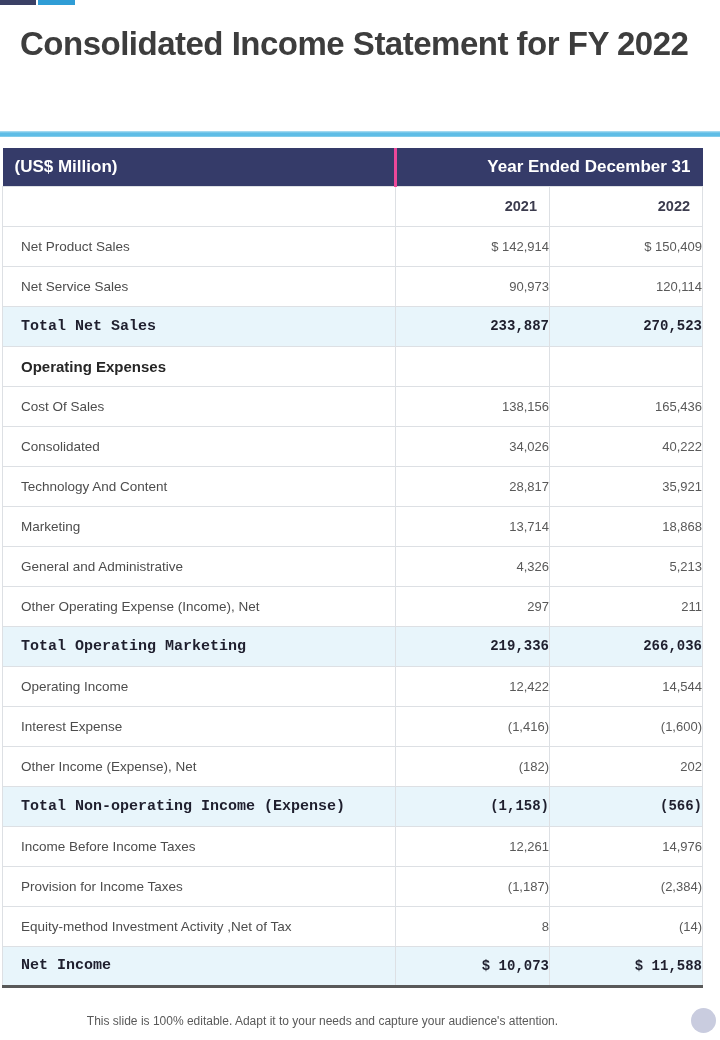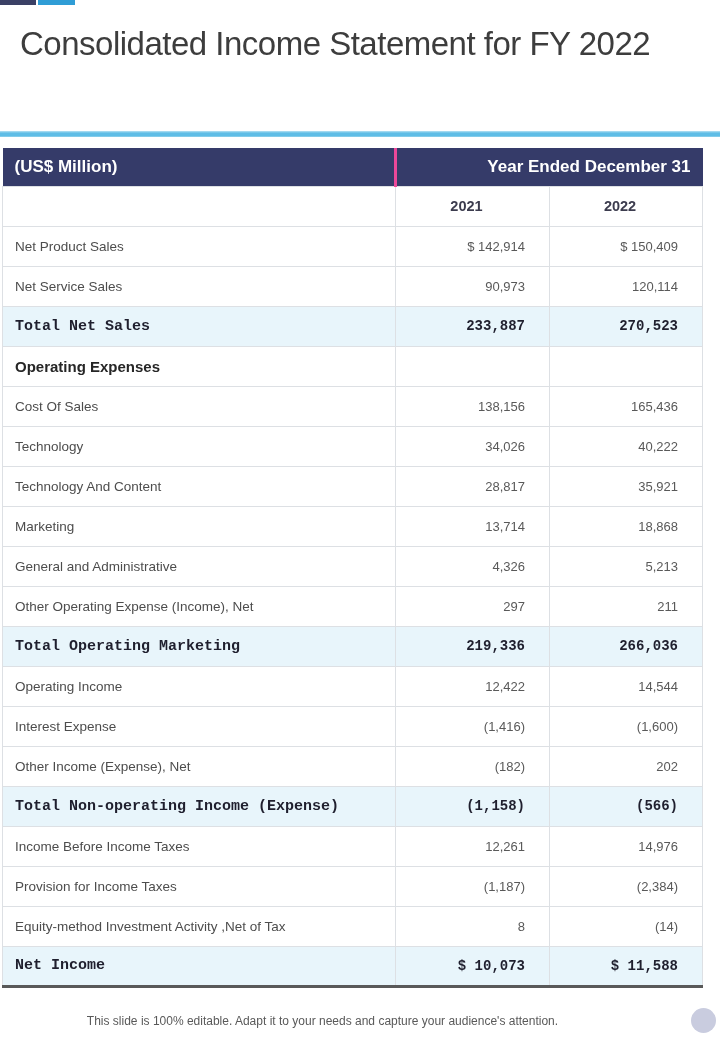--- a/index.html
+++ b/index.html
@@ -9,21 +9,21 @@
     position:relative; width:720px; height:1040px; background:#ffffff;
     margin:0 auto; overflow:hidden;
   }
   
   .bar-navy { position:absolute; left:0; top:0; width:36px; height:5px; background:var(--bar-navy,#3B4065); }
   .bar-blue { position:absolute; left:38px; top:0; width:37px; height:5px; background:var(--bar-blue,#2F9DD6); }
 
   
   .page-title {
     position:absolute; left:20px; top:25px; width:690px;
-    font-size:33px; font-weight:400; letter-spacing:-0.5px;
+    font-size:33px; font-weight:700; letter-spacing:-0.5px;
     color:var(--text-title,#3D3D3D); white-space:nowrap;
   }
   .page-subtitle {
     position:absolute; left:20px; top:80px; width:695px;
     font-size:12.5px; line-height:15px; color:var(--text-gray,#595959);
   }
   .accent-line {
     position:absolute; left:0; top:131px; width:720px; height:6px;
     background:linear-gradient(180deg,#b7e1f3 0%, var(--accent-line,#5FBDE6) 35%, var(--accent-line,#5FBDE6) 80%, #9cd6ee 100%);
   }
@@ -40,27 +40,27 @@
   tr.head-row th {
     background:var(--navy-header,#353B69); color:#ffffff;
     font-size:17px; font-weight:700; border:none;
   }
   tr.head-row th.unit { text-align:left; padding-left:12px; }
   tr.head-row th.period { text-align:right; padding-right:12px; border-left:3px solid #ec4899; }
 
   tr.subhead-row { height:40px; }
   tr.subhead-row td { background:#ffffff; }
   tr.subhead-row td.val {
-    text-align:center; padding-right:12px;
+    text-align:right; padding-right:12px;
     font-weight:700; font-size:14.5px; color:#3C3C4E;
   }
 
   tbody tr { height:40px; }
-  td.label { text-align:left; padding-left:12px; font-size:13.5px; color:#4D4D4D; }
-  td.val   { text-align:right; padding-right:24px; font-size:13px; color:#595959; }
+  td.label { text-align:left; padding-left:18px; font-size:13.5px; color:#4D4D4D; }
+  td.val   { text-align:right; padding-right:0; font-size:13px; color:#595959; }
 
   tr.row-total td { background:var(--highlight,#E8F5FB);font-family:Liberation Mono, monospace; }
   tr.row-total td.label { font-weight:700; font-size:15px; color:#1F1F2E; }
   tr.row-total td.val   { font-weight:700; font-size:14px; color:#1F1F2E; }
 
   tr.row-section td.label { font-weight:700; font-size:15px; color:#262626; }
 
   
   .footer-note {
     position:absolute; left:0; top:1014px; width:645px; text-align:center;
@@ -122,21 +122,21 @@
             <td class="label">Operating Expenses</td>
             <td class="val"></td>
             <td class="val"></td>
           </tr>
           <tr class="row-normal">
             <td class="label">Cost Of Sales</td>
             <td class="val">138,156</td>
             <td class="val">165,436</td>
           </tr>
           <tr class="row-normal">
-            <td class="label">Technology</td>
+            <td class="label">Consolidated</td>
             <td class="val">34,026</td>
             <td class="val">40,222</td>
           </tr>
           <tr class="row-normal">
             <td class="label">Technology And Content</td>
             <td class="val">28,817</td>
             <td class="val">35,921</td>
           </tr>
           <tr class="row-normal">
             <td class="label">Marketing</td>

